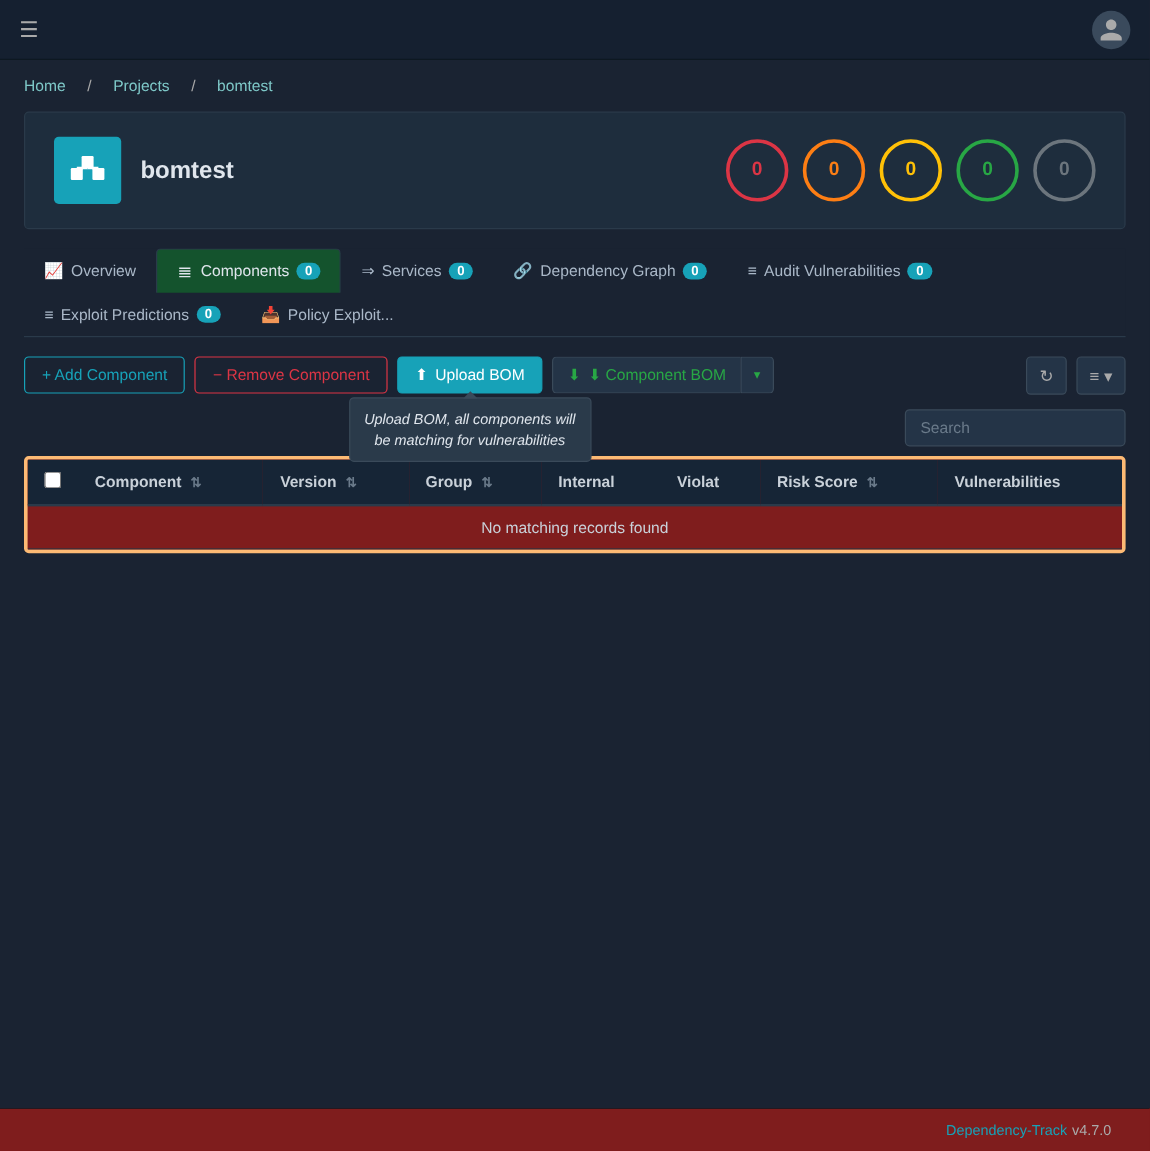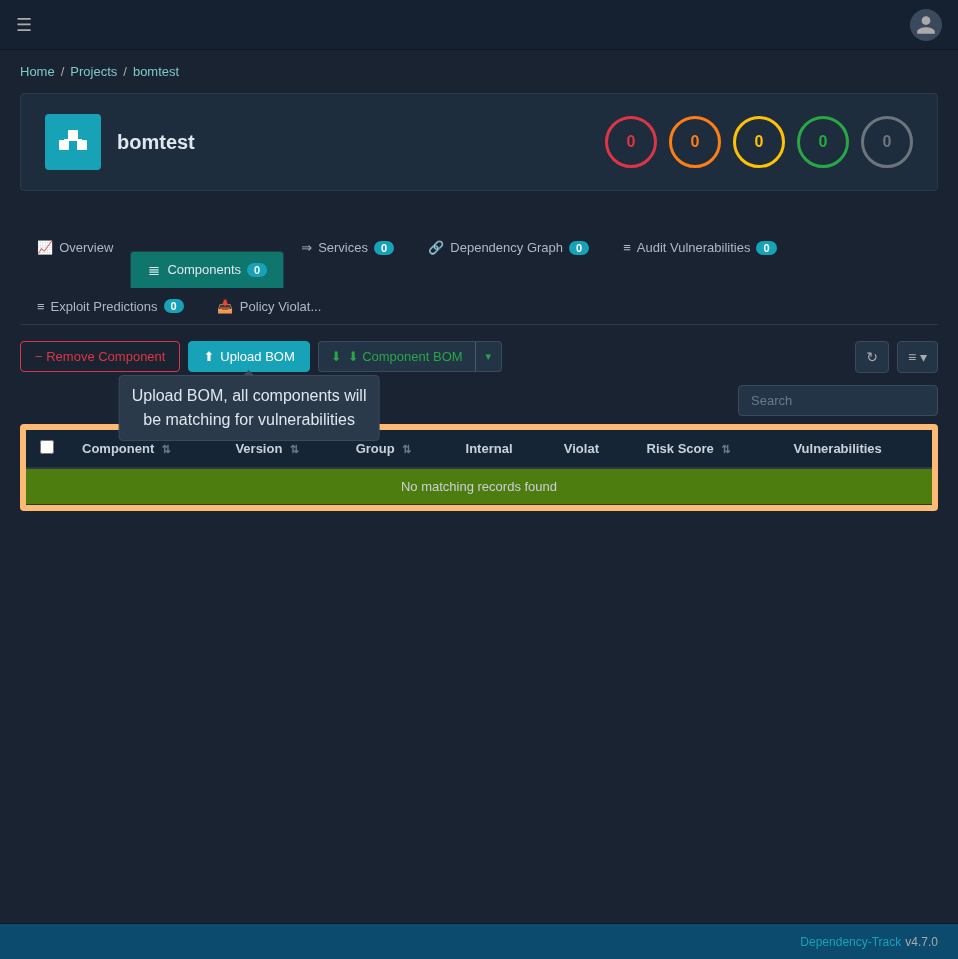--- a/index.html
+++ b/index.html
@@ -29,21 +29,21 @@
       background: #3a4a5c;
       display: flex; align-items: center; justify-content: center;
       color: #aaa; font-size: 20px; cursor: pointer;
     }
 
     
     .breadcrumb {
       padding: 14px 20px;
       font-size: 13px;
       color: #7ec8c8;
-      display: flex; align-items: center; gap: 6px;
+      display: flex; align-items: center; gap: 18px;
     }
     .breadcrumb a { color: #7ec8c8; text-decoration: none; }
     .breadcrumb-sep { color: #aaa; }
 
     
     .main-content { padding: 0 20px 20px 20px; }
 
     
     .project-card {
       background: #1e2d3d;
@@ -108,25 +108,24 @@
       cursor: pointer;
       color: #aab8c8;
       border: 1px solid transparent;
       border-bottom: none;
       border-radius: 4px 4px 0 0;
       display: flex; align-items: center; gap: 6px;
       font-size: 13px;
       white-space: nowrap;
     }
     .tab.active {
-      background: #0f766e;
+      background: #14532d;
       border-color: #2a3a4a;
       color: #e0e6ed;
       border-bottom-color: #1e2d3d;
-      margin-top: 44px;
     }
     .tab-badge {
       background: #17a2b8;
       color: white;
       border-radius: 10px;
       padding: 1px 7px;
       font-size: 11px;
       font-weight: 600;
     }
 
@@ -206,28 +205,28 @@
     }
 
     
     .search-input {
       padding: 7px 12px;
       background: #243447;
       border: 1px solid #3a4a5a;
       border-radius: 4px;
       color: #c9d1d9;
       font-size: 13px;
-      width: 200px;
+      width: 184px;
     }
     .search-input::placeholder { color: #6a7a8a; }
 
     
     .table-container {
-      background: #4d7c0f;
-      border: 6px solid #fdba74;
+      background: #7f1d1d;
+      border: 3px solid #fdba74;
       border-radius: 4px;
       overflow: hidden;
     }
     .data-table {
       width: 100%;
       border-collapse: collapse;
     }
     .data-table thead tr {
       background: #162536;
       border-bottom: 2px solid #2a3a4a;
@@ -268,49 +267,50 @@
     .tooltip-box {
       position: absolute;
       top: 110%;
       left: 50%;
       transform: translateX(-50%);
       background: #2a3a4a;
       border: 1px solid #3a4a5a;
       color: #e0e6ed;
       padding: 8px 12px;
       border-radius: 4px;
-      font-size: 16px;
+      font-size: 12px;
       white-space: nowrap;
       z-index: 100;
       pointer-events: none;
       line-height: 1.5;
       text-align: center;
+      font-style: italic;
     }
     .tooltip-box::before {
       content: '';
       position: absolute;
       bottom: 100%;
       left: 50%;
       transform: translateX(-50%);
       border: 6px solid transparent;
       border-bottom-color: #3a4a5a;
     }
 
     
     .footer {
       position: fixed;
       bottom: 0;
       left: 0; right: 0;
       height: 36px;
-      background: #0c4a6e;
+      background: #7f1d1d;
       border-top: 1px solid #0d1821;
       display: flex;
       align-items: center;
       justify-content: flex-end;
-      padding: 0 20px;
+      padding: 0 32px;
       font-size: 12px;
       color: #7ec8c8;
     }
     .footer-brand { color: #17a2b8; }
     .footer-version { color: #aaa; margin-left: 4px; }
   </style>
 </head>
 <body>
 
 <nav class="navbar">
@@ -390,26 +390,29 @@
       <span>Audit Vulnerabilities</span>
       <span class="tab-badge">0</span>
     </div>
     <div class="tab">
       <span>≡</span>
       <span>Exploit Predictions</span>
       <span class="tab-badge">0</span>
     </div>
     <div class="tab">
       <span>📥</span>
-      <span>Policy Violat...</span>
+      <span>Policy Exploit...</span>
     </div>
   </div>
 
   <div class="toolbar">
     <div class="toolbar-left">
+      <button class="btn btn-outline-primary">
+        <span>+ Add Component</span>
+      </button>
       <button class="btn btn-outline-danger">
         <span>− Remove Component</span>
       </button>
 
       <div class="tooltip-container">
         <button class="btn btn-primary">
           <span>⬆</span>
           <span>Upload BOM</span>
         </button>
         <div class="tooltip-box">

